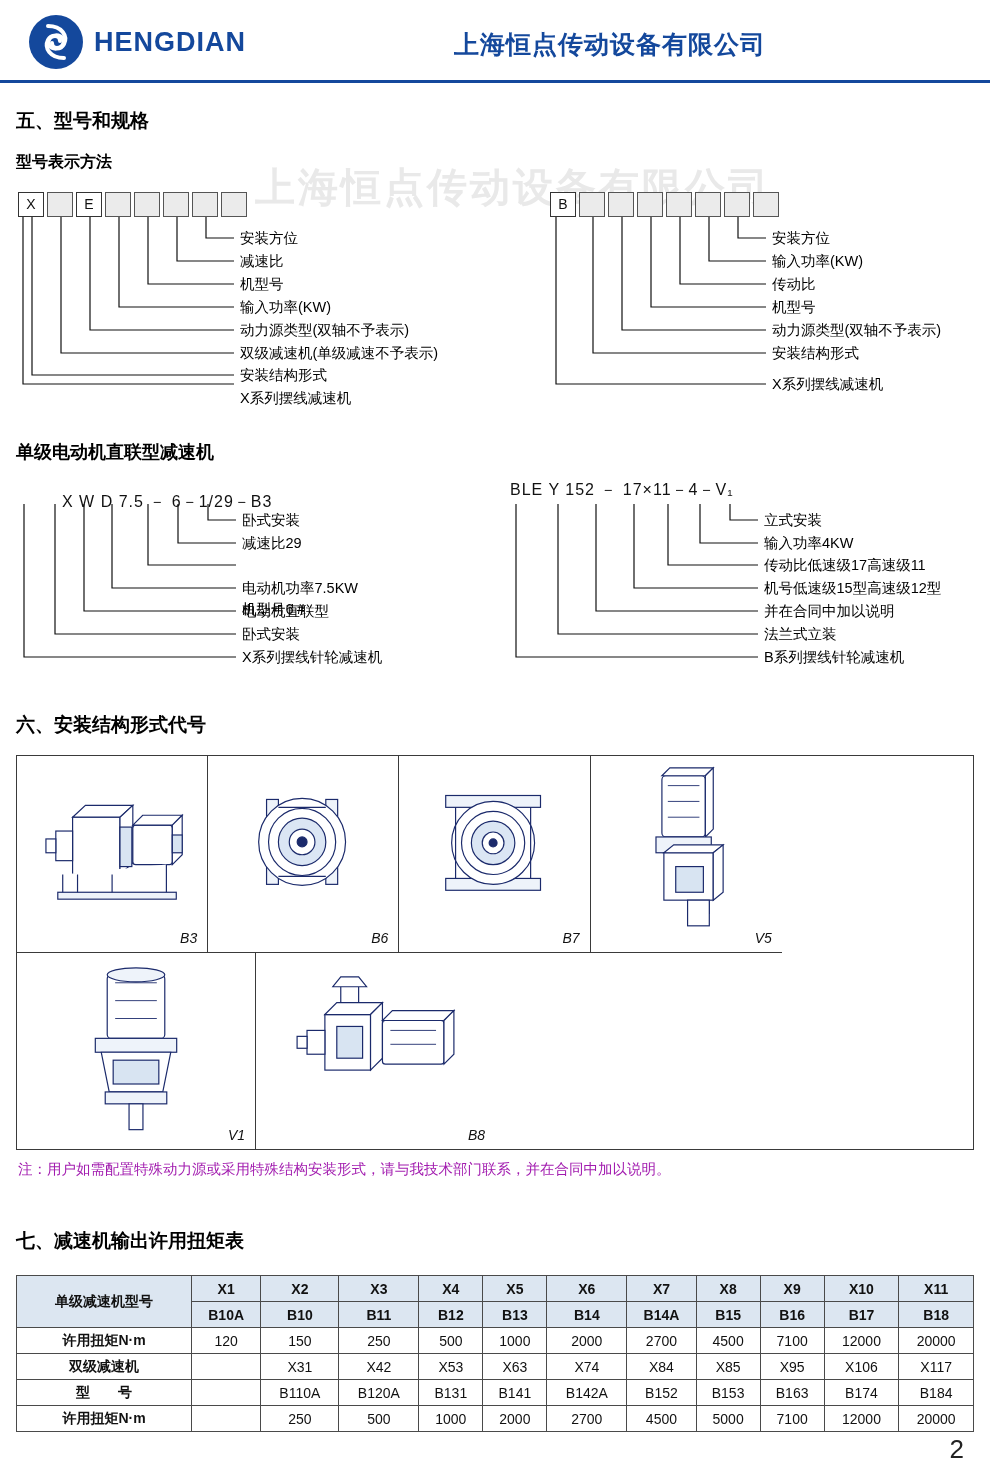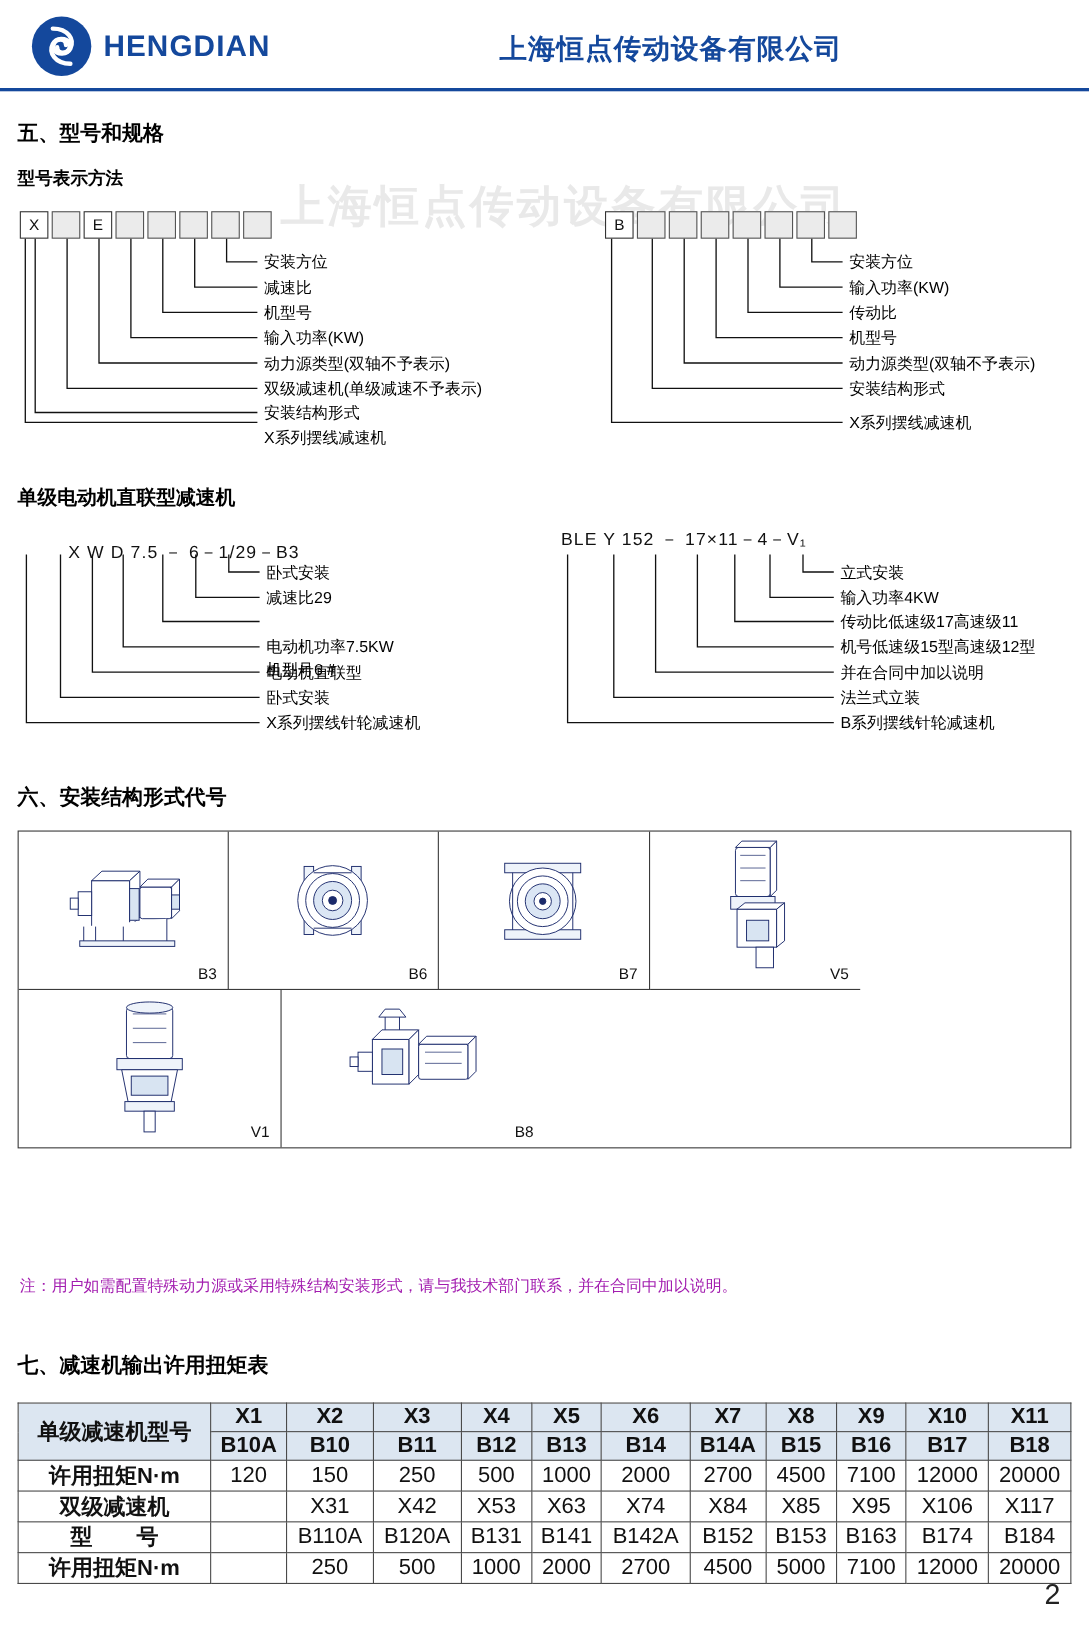--- a/index.html
+++ b/index.html
@@ -36,34 +36,34 @@
     margin-right:3px;
   }
   .codebox .cell.blank{background:#ebebeb;border-color:#555;}
 
   
   svg.lines{position:absolute;left:0;top:0;overflow:visible;}
   .lbl{position:absolute;font-size:14.5px;white-space:nowrap;color:#000;}
   .mono-label{position:absolute;font-size:16px;white-space:nowrap;letter-spacing:1px;}
 
   
-  .grid{position:absolute;left:16px;top:755px;width:958px;height:289px;border:1px solid #3a3a3a;box-sizing:border-box;}
+  .grid{position:absolute;left:16px;top:755px;width:958px;height:395px;border:1px solid #3a3a3a;box-sizing:border-box;font-style:italic;}
   .grid .row{display:flex;height:50%;}
   .cellbox{border-right:1px solid #3a3a3a;border-bottom:1px solid #3a3a3a;box-sizing:border-box;position:relative;}
   .row:last-child .cellbox{border-bottom:none;}
   .cellbox:last-child{border-right:none;}
   .cellcap{position:absolute;right:10px;bottom:6px;font-size:14px;}
   .fig{position:absolute;left:0;top:0;width:100%;height:100%;}
 
   .note{position:absolute;left:18px;top:1160px;font-size:14.5px;color:#a21caf;}
 
   
   table.torque{
     position:absolute;left:16px;top:1275px;width:958px;
-    border-collapse:collapse;font-size:20px;
+    border-collapse:collapse;font-size:14px;
   }
   table.torque td{
     border:1px solid #4a4a4a;height:25px;text-align:center;
     padding:0 2px;background:#fff;
   }
   table.torque td.hdr{background:#dce6f1;font-weight:bold;}
   table.torque td.rowhdr{background:#fff;font-weight:bold;white-space:nowrap;}
   table.torque td.firstcol{width:170px;}
 
   .pageno{position:absolute;right:26px;bottom:18px;font-size:26px;color:#222;}

